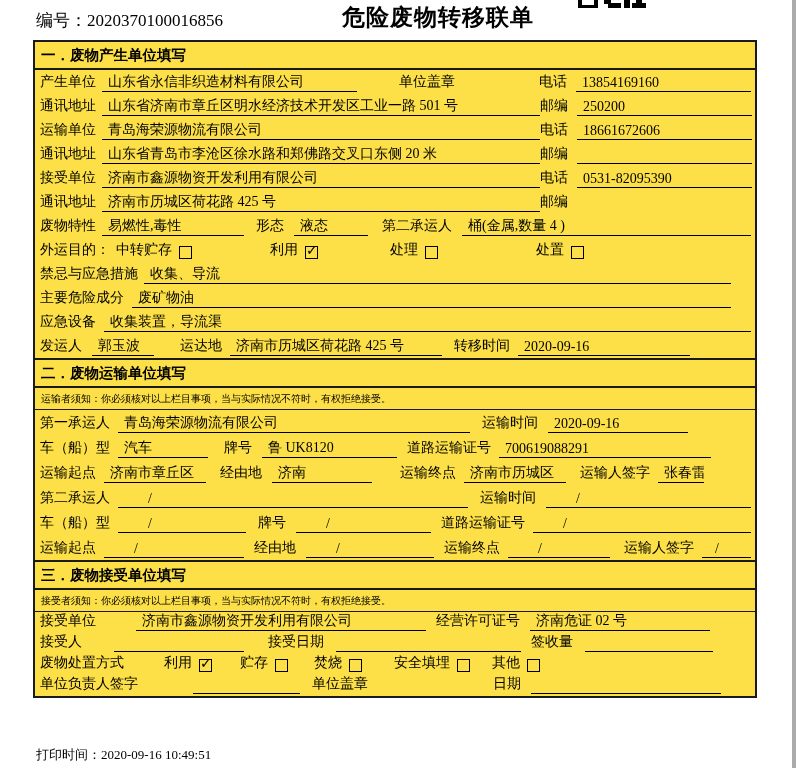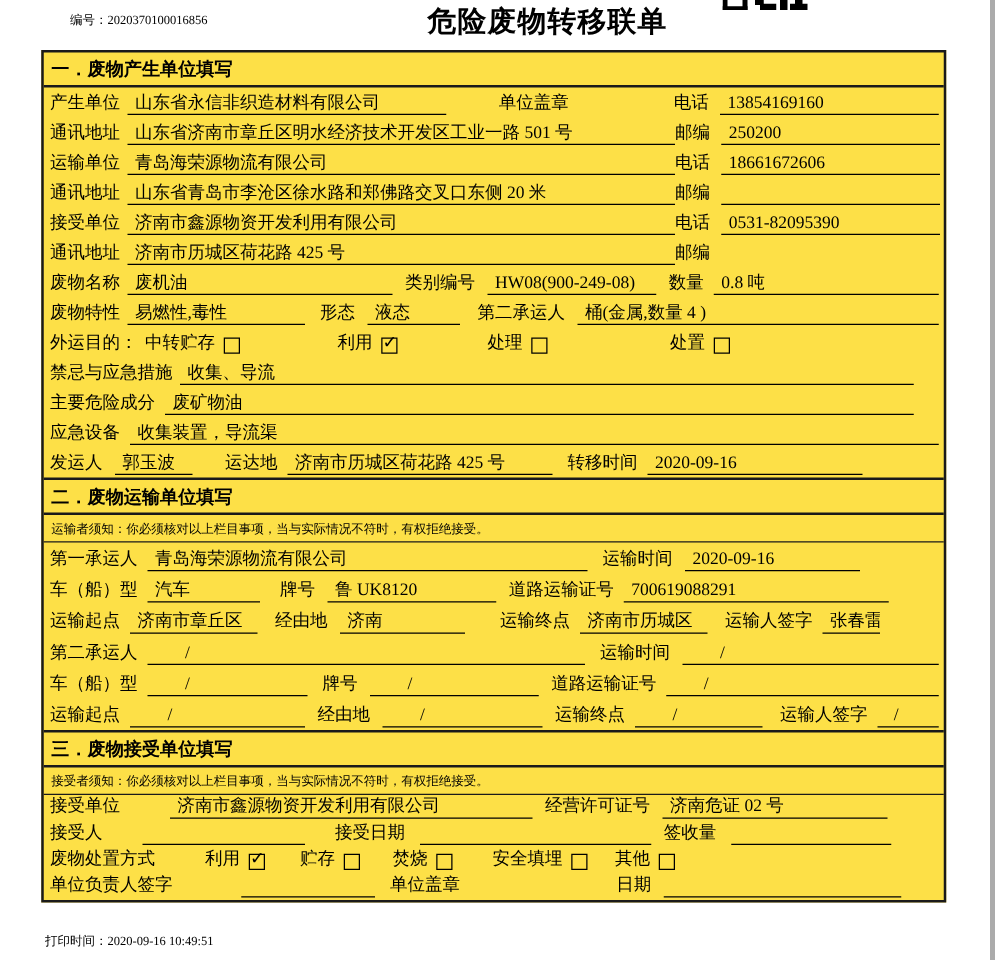--- a/index.html
+++ b/index.html
@@ -3,21 +3,21 @@
 <meta charset="utf-8">
 <style>
   * { box-sizing: border-box; }
   html,body { margin:0; padding:0; }
   body {
     width:796px; height:768px; background:#ffffff; position:relative;
     font-family:"Liberation Serif","DejaVu Serif",serif;
     color:#000; overflow:hidden;
   }
   
-  .doc-number { position:absolute; left:36px; top:9px; font-size:10px; white-space:nowrap;margin-left:20px; }
+  .doc-number { position:absolute; left:36px; top:9px; font-size:17px; white-space:nowrap; }
   .doc-title-wrap { position:absolute; left:0; top:2px; width:100%; text-align:center; padding-left:80px; }
   .doc-title { font-size:23px; font-weight:bold; letter-spacing:1px; white-space:nowrap; }
   .qr-frag { position:absolute; left:578px; top:0; }
   .right-edge { position:absolute; right:0; top:0; width:4px; height:768px; background:#ababab; }
 
   
   .form-box {
     position:absolute; left:33px; top:40px; width:724px;
     border:2px solid #1a1a1a; background:#fde047;
   }
@@ -67,21 +67,21 @@
   .cb {
     width:13px; height:13px; border:1.5px solid #000; display:inline-block;
     margin-left:7px; position:relative; flex:0 0 auto;
   }
   .cb .mark {
     position:absolute; top:-4px; left:0px; font-size:14px; font-weight:bold;
     font-family:"DejaVu Sans",sans-serif; line-height:14px;
   }
 
   
-  .print-time { position:absolute; left:36px; top:746px; font-size:10px; }
+  .print-time { position:absolute; left:36px; top:746px; font-size:13px; }
 </style>
 </head>
 <body>
 
 <svg class="qr-frag" width="72" height="10" viewBox="0 0 72 10">
   <rect x="0" y="0" width="4" height="8" fill="#000"></rect>
   <rect x="16" y="0" width="4" height="8" fill="#000"></rect>
   <rect x="0" y="5" width="20" height="3" fill="#000"></rect>
   <rect x="26" y="0" width="7" height="4" fill="#000"></rect>
   <rect x="30" y="3" width="13" height="5" fill="#000"></rect>
@@ -149,28 +149,20 @@
     </div>
 
     <div class="row">
       <span class="lbl">通讯地址</span>
       <span class="uv w438 ml6">济南市历城区荷花路 425 号</span>
       <span class="rcol">
           <span class="lbl">邮编</span>
         </span>
     </div>
 
-    <div class="row">
-      <span class="lbl">废物名称</span>
-      <span class="uv w212 ml6">废机油</span>
-      <span class="lbl ml10">类别编号</span>
-      <span class="uv w135 ml10">HW08(900-249-08)</span>
-      <span class="lbl ml10">数量</span>
-      <span class="uv flex ml8">0.8 吨</span>
-    </div>
 
     <div class="row">
       <span class="lbl">废物特性</span>
       <span class="uv w142 ml6">易燃性,毒性</span>
       <span class="lbl ml12">形态</span>
       <span class="uv w74 ml10">液态</span>
       <span class="lbl ml14">第二承运人</span>
       <span class="uv flex ml10">桶(金属,数量  4 )</span>
     </div>
 

